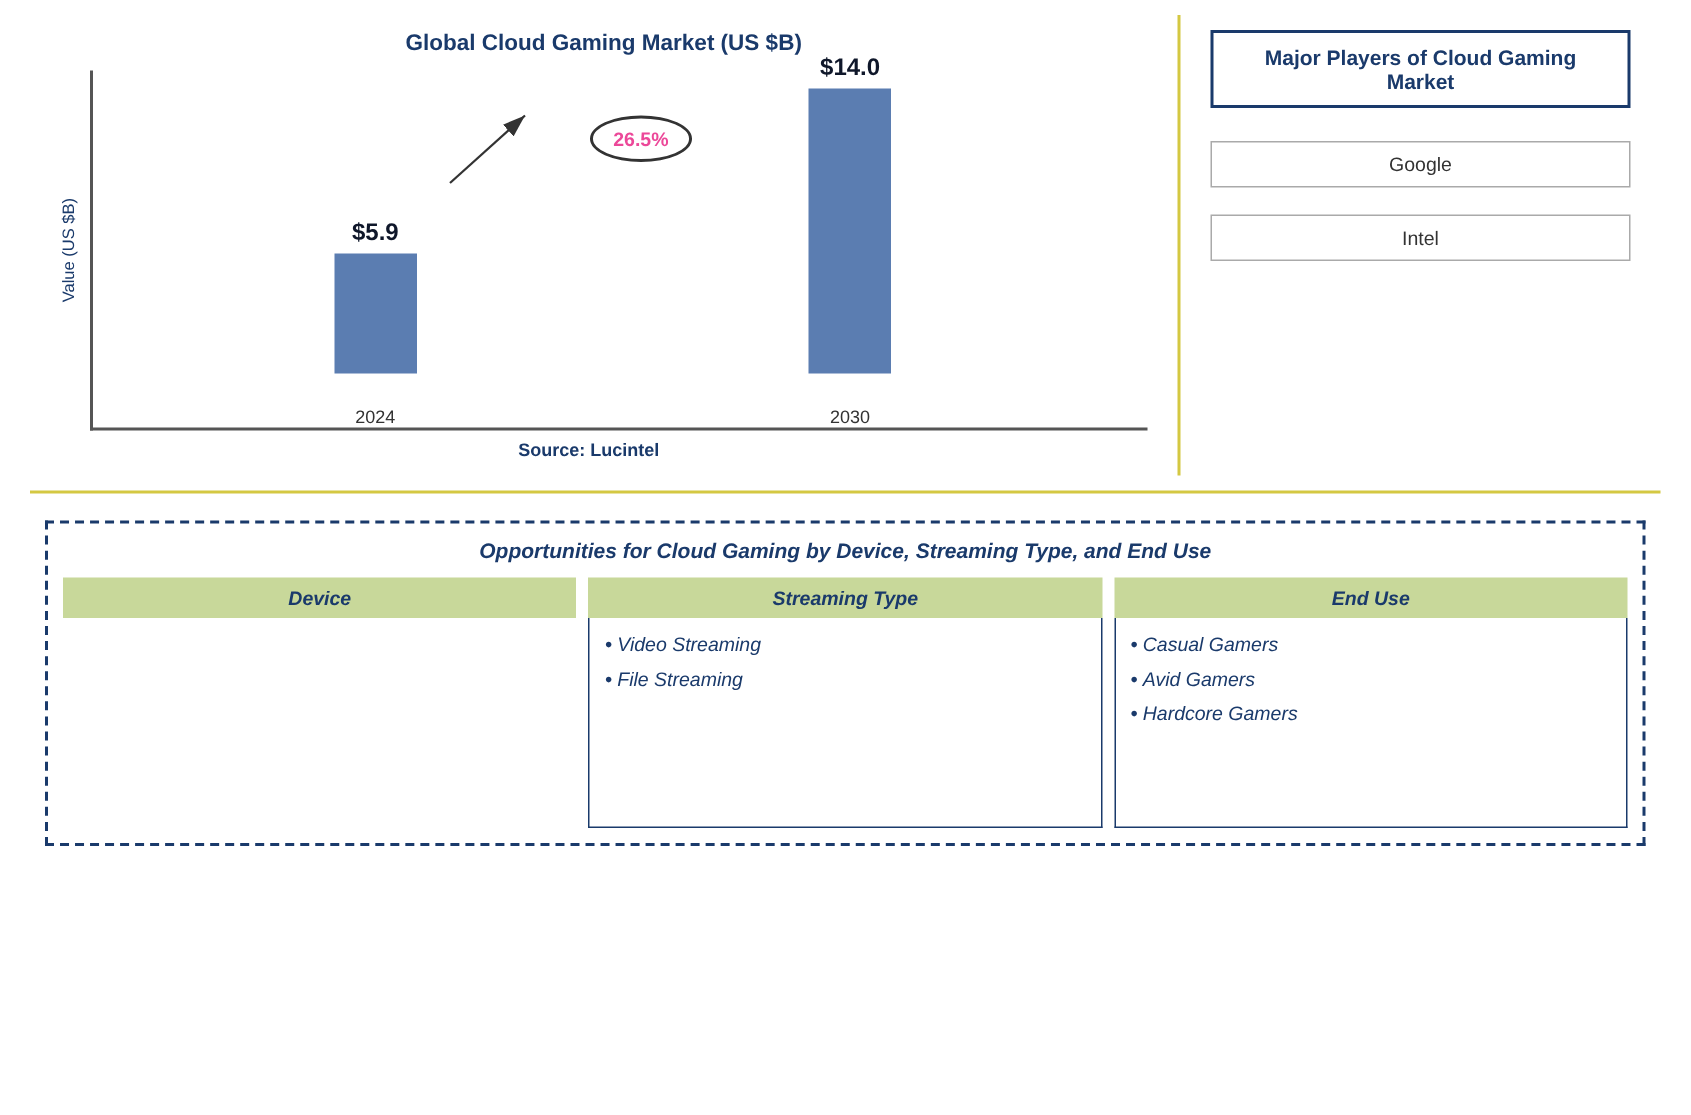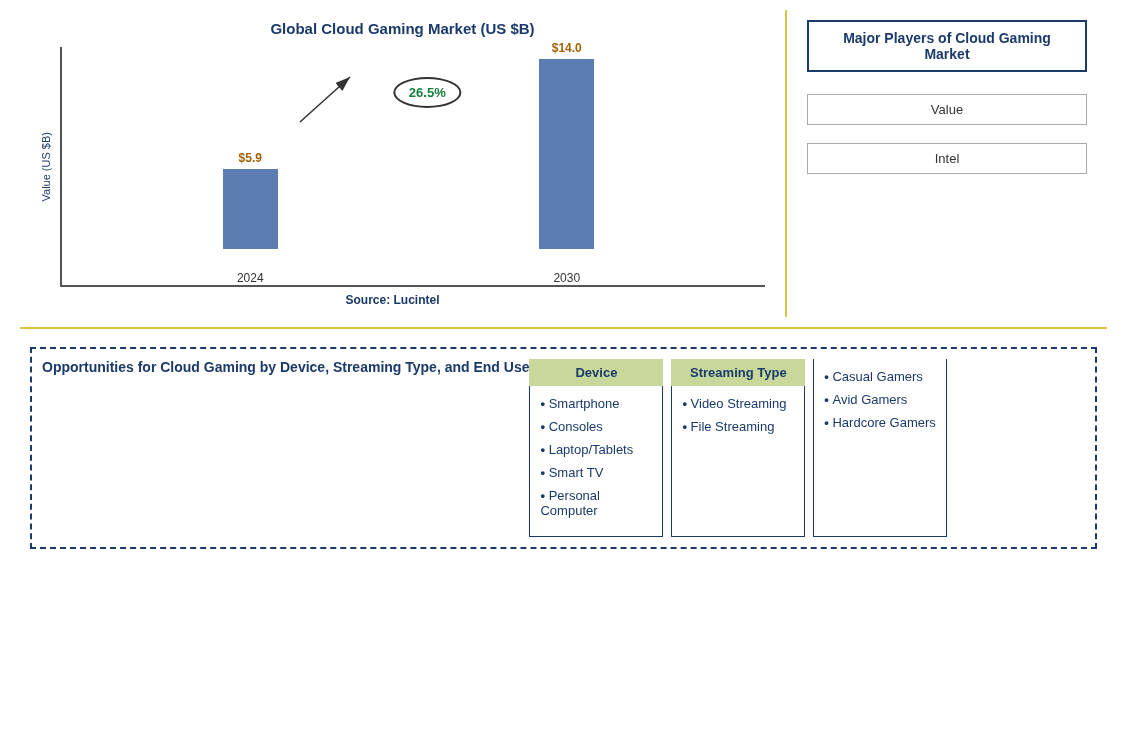--- a/index.html
+++ b/index.html
@@ -87,23 +87,23 @@
     }
 
     .bar-group {
       display: flex;
       flex-direction: column;
       align-items: center;
       position: relative;
     }
 
     .bar-value {
-      font-size: 12px;
-      font-weight: bold;
-      color: #a16207;
+      font-size: 16px;
+      font-weight: bold;
+      color: #0f172a;
       margin-bottom: 4px;
     }
 
     .bar {
       width: 55px;
       background-color: #5b7db1;
     }
 
     .bar-label {
       font-size: 12px;
@@ -118,21 +118,21 @@
       left: 50%;
       transform: translateX(-30%);
     }
 
     .cagr-ellipse {
       border: 2px solid #333;
       border-radius: 50%;
       padding: 6px 14px;
       font-size: 13px;
       font-weight: bold;
-      color: #15803d;
+      color: #ec4899;
       background: white;
       white-space: nowrap;
     }
 
     
     .arrow-svg {
       position: absolute;
       top: 0;
       left: 0;
       pointer-events: none;
@@ -171,23 +171,25 @@
       border: 1.5px solid #aaa;
       text-align: center;
       padding: 7px 10px;
       font-size: 13px;
       color: #333;
     }
 
     
     .bottom-section {
       display: flex;
+      flex-direction: column;
       border: 2px dashed #1a3a6b;
       padding: 10px;
       margin: 8px 10px;
+      font-style: italic;
     }
 
     .opportunities-title {
       font-size: 14px;
       font-weight: bold;
       color: #1a3a6b;
       text-align: center;
       margin-bottom: 10px;
     }
 
@@ -282,55 +284,47 @@
             </div>
           </div>
         </div>
       </div>
 
       <div class="source-text">Source: Lucintel</div>
     </div>
 
     <div class="players-section">
       <div class="players-title-box">Major Players of Cloud Gaming Market</div>
-      <div class="player-box">Value</div>
+      <div class="player-box">Google</div>
       <div class="player-box">Intel</div>
     </div>
 
   </div>
 
   <div class="bottom-section">
     <div class="opportunities-title">Opportunities for Cloud Gaming by Device, Streaming Type, and End Use</div>
 
     <div class="categories-row">
 
       <div class="category-col">
         <div class="category-header">Device</div>
-        <div class="category-body">
-          <ul>
-            <li>Smartphone</li>
-            <li>Consoles</li>
-            <li>Laptop/Tablets</li>
-            <li>Smart TV</li>
-            <li>Personal Computer</li>
-          </ul>
-        </div>
       </div>
 
       <div class="category-col">
         <div class="category-header">Streaming Type</div>
         <div class="category-body">
           <ul>
             <li>Video Streaming</li>
             <li>File Streaming</li>
           </ul>
         </div>
       </div>
 
       <div class="category-col">
+        <div class="category-header">End Use</div>
         <div class="category-body">
           <ul>
             <li>Casual Gamers</li>
             <li>Avid Gamers</li>
             <li>Hardcore Gamers</li>
           </ul>
         </div>
       </div>
 
     </div>

